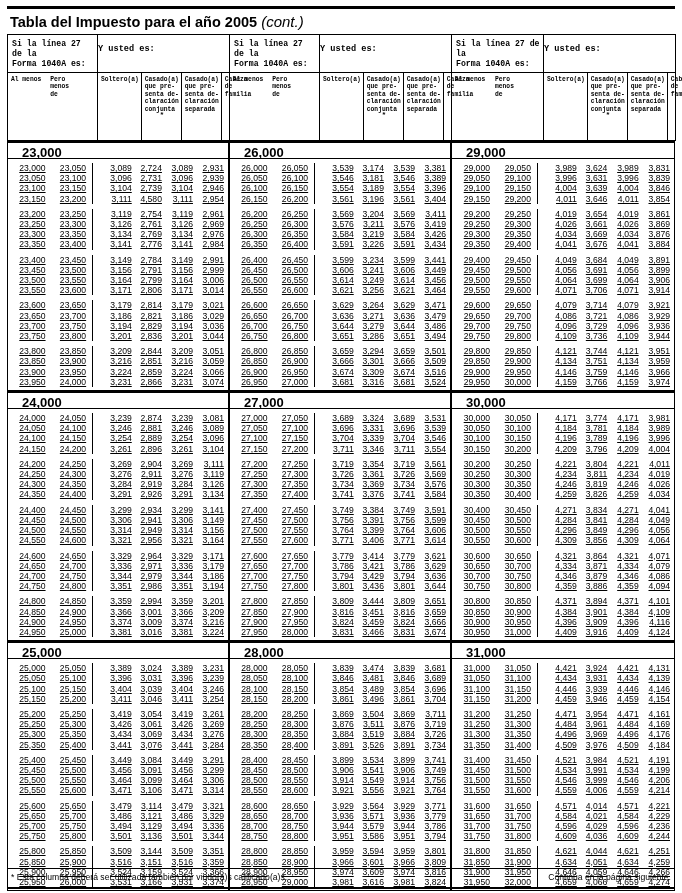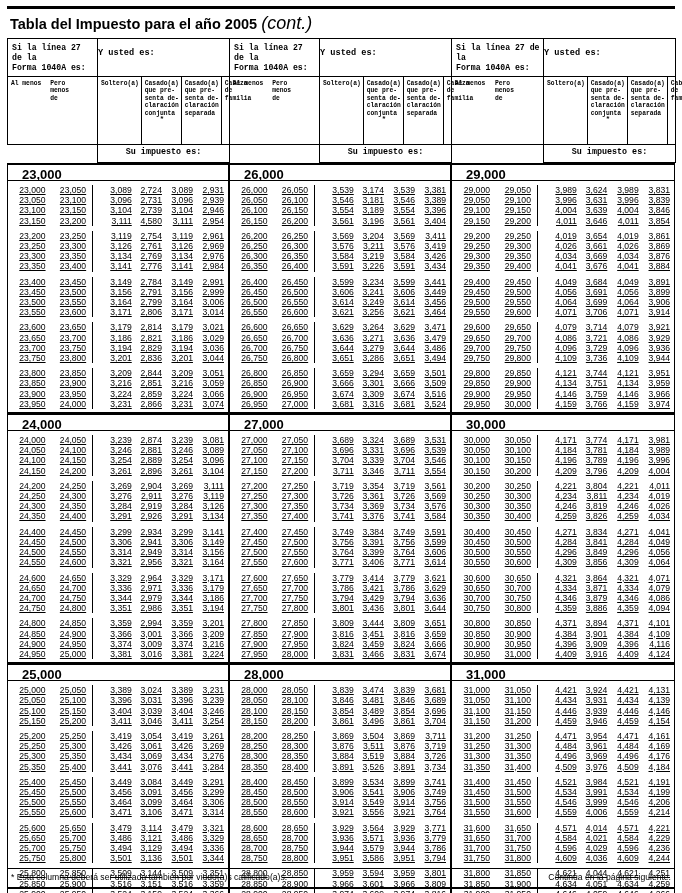--- a/index.html
+++ b/index.html
@@ -14,21 +14,21 @@
     position:relative;
     width:682px;height:893px;
     box-sizing:border-box;
     padding:6px 7px 0 7px;
   }
   .toprule{height:3px;background:#000;margin:0 0 3px 0;}
   .title{
     font-size:14.5px;font-weight:bold;letter-spacing:0px;
     padding:1px 0 4px 3px;
   }
-  .title .cont{font-weight:normal;font-style:italic;font-size:18px;}
+  .title .cont{font-weight:normal;font-style:italic;font-size:15px;}
   td,th{padding:0;margin:0;vertical-align:top;}
 
   
   .hdr{width:668px;border-collapse:collapse;table-layout:fixed;font-family:Liberation Mono, monospace;}
   .hdr td{border:1px solid #000;}
   .hdrA{
     font-size:8.2px;line-height:10px;font-weight:bold;
     padding:4px 3px 3px 4px;height:26px;
   }
   .hdrB{
@@ -175,28 +175,20 @@
                 <tr>
             <td style="width:26%;border:none;border-right:1px solid #000;vertical-align:top;" class="sub">Soltero(a)</td>
             <td style="width:25%;border:none;border-right:1px solid #000;vertical-align:top;" class="sub">Casado(a)<br>que pre-<br>senta de-<br>claración<br>conjunta<span class="star">*</span></td>
             <td style="width:26%;border:none;border-right:1px solid #000;vertical-align:top;" class="sub">Casado(a)<br>que pre-<br>senta de-<br>claración<br>separada</td>
             <td style="border:none;vertical-align:top;" class="sub">Cabeza<br>de<br>familia</td>
           </tr>
         </tbody>
             </table>
       </td>
     </tr>
-    <tr>
-      <td style="border:none;"></td>
-      <td class="suimp">Su impuesto es:</td>
-      <td style="border:none;"></td>
-      <td class="suimp">Su impuesto es:</td>
-      <td style="border:none;"></td>
-      <td class="suimp">Su impuesto es:</td>
-    </tr>
   </tbody>
     </table>
 
   <div class="cols" id="columns-root">
       <div class="col">
         <div class="blk">
           <div class="blkhead">23,000</div>
           <div class="rows">
             <div class="grp">
               <div class="row">

